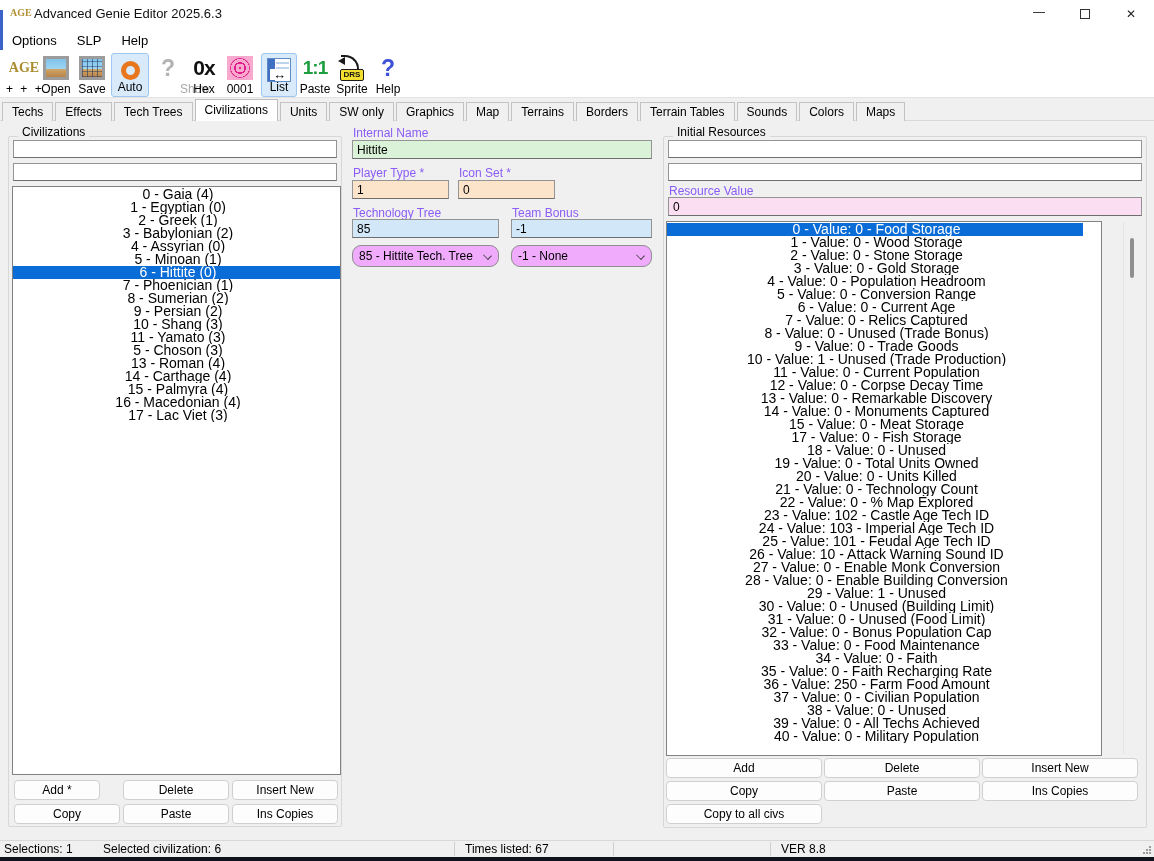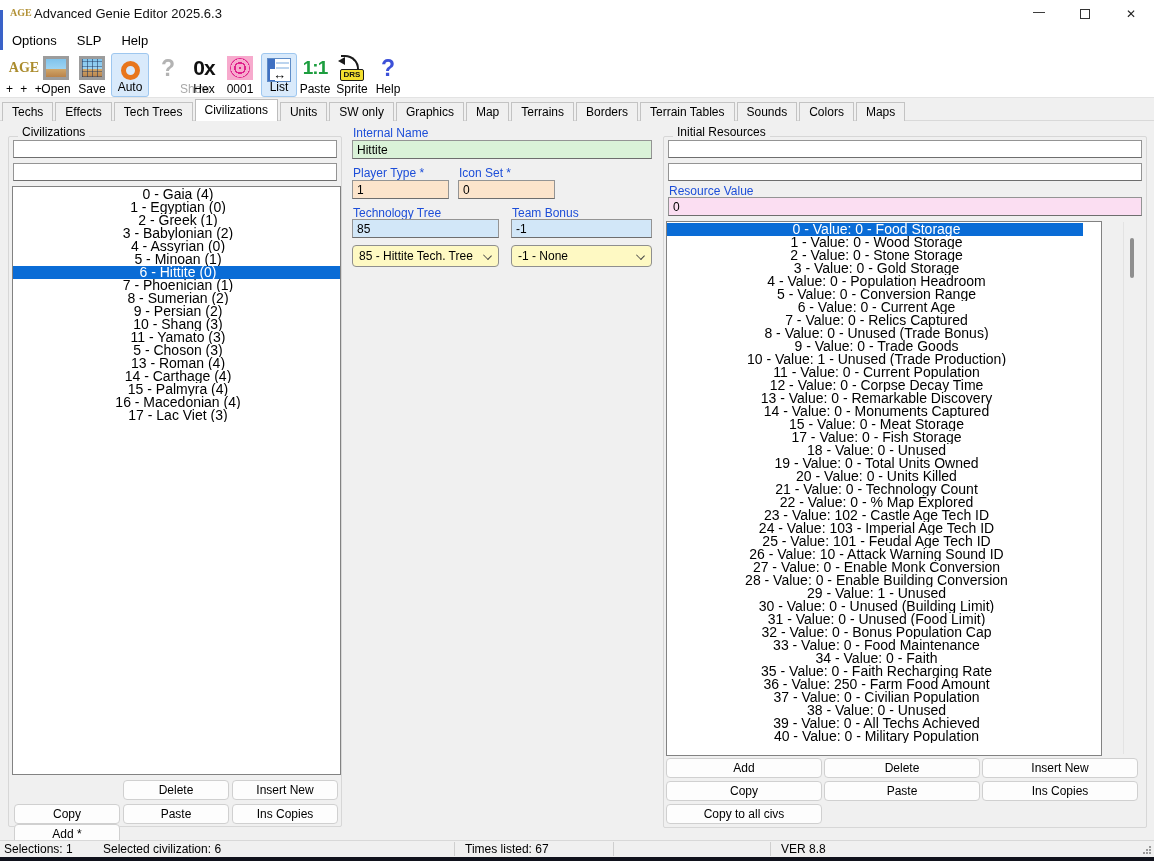--- a/index.html
+++ b/index.html
@@ -59,33 +59,33 @@
   .tabstrip { position:absolute; left:0; top:99px; width:1154px; height:22px; display:flex; align-items:flex-end; padding-left:2px; }
   .tabstrip::after { content:""; position:absolute; left:0; right:0; bottom:0; height:1px; background:#d9d9d9; }
   .tab { position:relative; font-size:12px; height:19px; line-height:18px; padding:0 9px; background:#f0f0f0; border:1px solid #c3c3c3; border-bottom:none; margin-right:2px; white-space:nowrap; z-index:1; }
   .tab.active { height:22px; line-height:21px; background:#ffffff; border:1px solid #bdbdbd; border-bottom:none; z-index:3; }
   
   .groupbox { position:absolute; border:1px solid #d7d7d7; border-radius:2px; background:transparent; }
   .gb-label { position:absolute; font-size:12px; background:#f0f0f0; padding:0 4px; z-index:2; white-space:nowrap; }
   
   .tb { position:absolute; border:1px solid #949494; border-bottom-color:#6e6e6e; background:#fff; font-family:"Liberation Sans",sans-serif; font-size:12px; padding:0 4px; height:18px; outline:none; }
   .tb.val { height:19px; }
-  .field-label { position:absolute; font-size:12px; color:#1d4ed8; white-space:nowrap; }
+  .field-label { position:absolute; font-size:12px; color:#8b5cf6; white-space:nowrap; }
   
   .listbox { position:absolute; background:#fff; border:1px solid #828282; overflow:hidden; }
   .list-row { font-size:14px; height:13px; line-height:13px; padding-left:3px; white-space:nowrap; overflow:hidden;text-align:center; }
   .list-row.selected { background:#0a6cd6; color:#fff; }
   .list-inner { padding-top:1px; }
   
   .vscroll { position:absolute; top:222px; left:1123px; width:17px; height:532px; background:#f0f0f0; border-left:1px solid #e3e3e3; }
   .vthumb { position:absolute; left:6px; top:16px; width:4px; height:40px; background:#8f8f8f; border-radius:2px; }
   
   .btn { position:absolute; height:20px; background:#fdfdfd; border:1px solid #d0d0d0; border-radius:4px; font-size:12px; text-align:center; line-height:18px; white-space:nowrap; }
   
-  .dd { position:absolute; height:22px; background:#fef9c3; border:1px solid #8f8f8f; border-radius:4px; font-size:12px; line-height:20px; padding:0 20px 0 6px; white-space:nowrap; overflow:hidden; }
+  .dd { position:absolute; height:22px; background:#f0abfc; border:1px solid #8f8f8f; border-radius:9px; font-size:12px; line-height:20px; padding:0 20px 0 6px; white-space:nowrap; overflow:hidden; }
   .dd .chev { position:absolute; right:7px; top:7px; width:7px; height:7px; border-right:1.5px solid #444; border-bottom:1.5px solid #444; transform:rotate(45deg) scale(1,.8); transform-origin:center; margin-top:-1px; }
   
   .statusbar { position:absolute; left:0; top:840px; width:1154px; height:17px; background:#f0f0f0; border-top:1px solid #d8d8d8; font-size:12px; }
   .sb-text { position:absolute; top:1px; white-space:nowrap; }
   .sb-sep { position:absolute; top:1px; bottom:1px; width:1px; background:#cfcfcf; }
   .grip { position:absolute; right:2px; bottom:2px; width:10px; height:10px;
       background:radial-gradient(circle 1px at 8px 2px,#9a9a9a 99%,transparent),
                  radial-gradient(circle 1px at 5px 5px,#9a9a9a 99%,transparent),
                  radial-gradient(circle 1px at 8px 5px,#9a9a9a 99%,transparent),
                  radial-gradient(circle 1px at 2px 8px,#9a9a9a 99%,transparent),
@@ -234,21 +234,21 @@
       <div class="list-row">10 - Shang (3)</div>
       <div class="list-row">11 - Yamato (3)</div>
       <div class="list-row">5 - Choson (3)</div>
       <div class="list-row">13 - Roman (4)</div>
       <div class="list-row">14 - Carthage (4)</div>
       <div class="list-row">15 - Palmyra (4)</div>
       <div class="list-row">16 - Macedonian (4)</div>
       <div class="list-row">17 - Lac Viet (3)</div>
     </div>
 </div>
-<div class="btn" style="left:14px;top:824px;width:106px;">Add *</div>
+<div class="btn" style="left:14px;top:780px;width:86px;">Add *</div>
 <div class="btn" style="left:123px;top:780px;width:106px;">Delete</div>
 <div class="btn" style="left:232px;top:780px;width:106px;">Insert New</div>
 <div class="btn" style="left:14px;top:804px;width:106px;">Copy</div>
 <div class="btn" style="left:123px;top:804px;width:106px;">Paste</div>
 <div class="btn" style="left:232px;top:804px;width:106px;">Ins Copies</div>
 
 <span class="field-label" style="left:353px;top:126px;">Internal Name</span>
 <input class="tb val" style="left: 352px; top: 140px; width: 300px; background: rgb(218, 242, 216);" value="Hittite">
 <span class="field-label" style="left:353px;top:166px;">Player Type *</span>
 <input class="tb val" style="left: 352px; top: 180px; width: 97px; background: rgb(252, 228, 203);" value="1">

